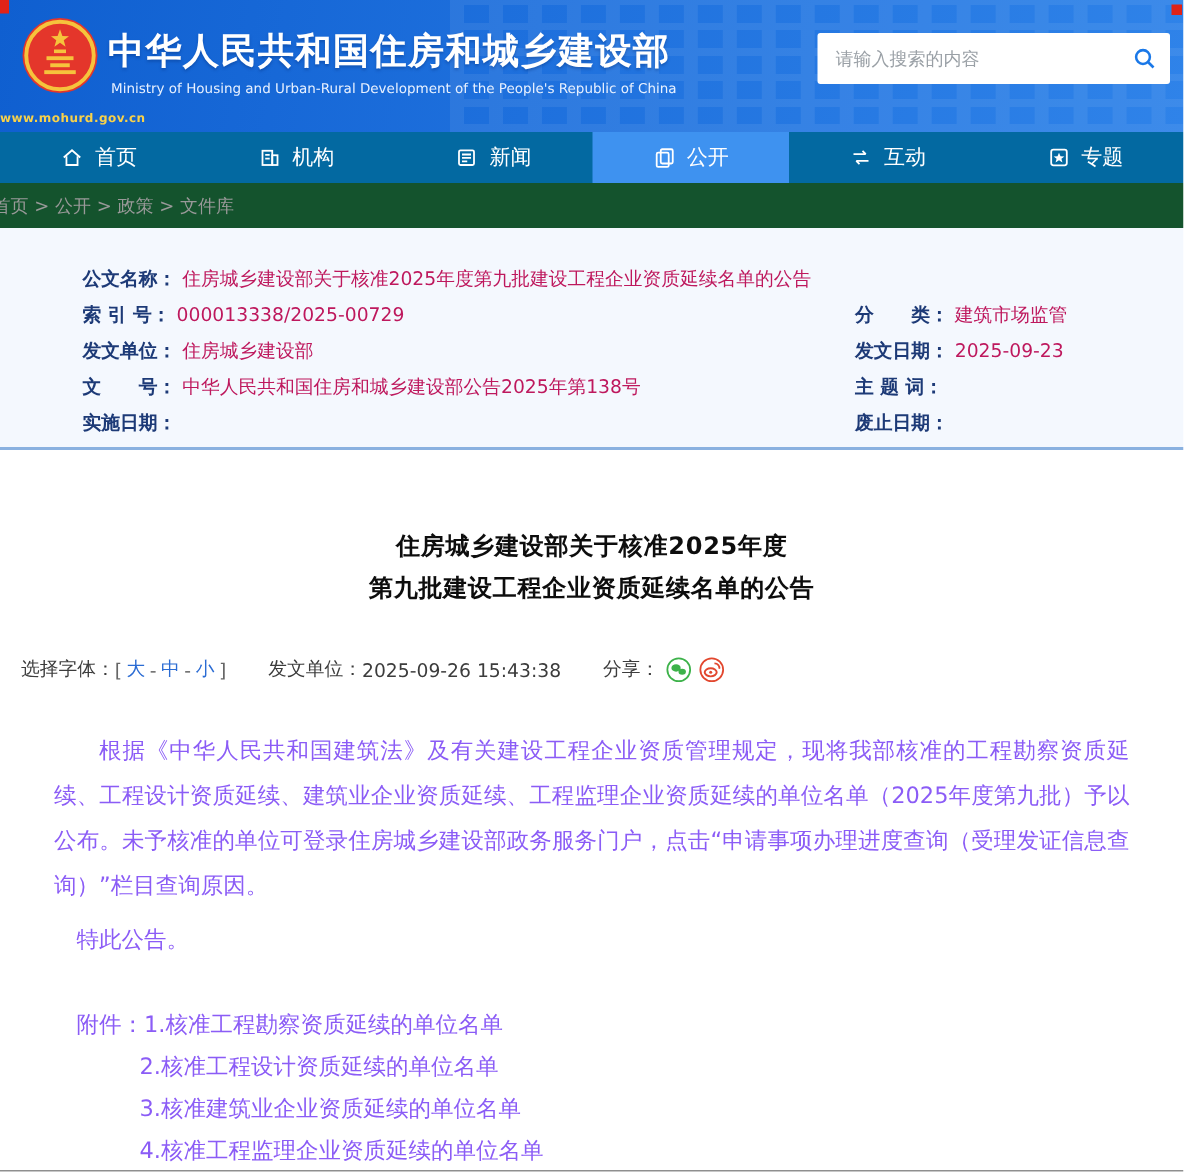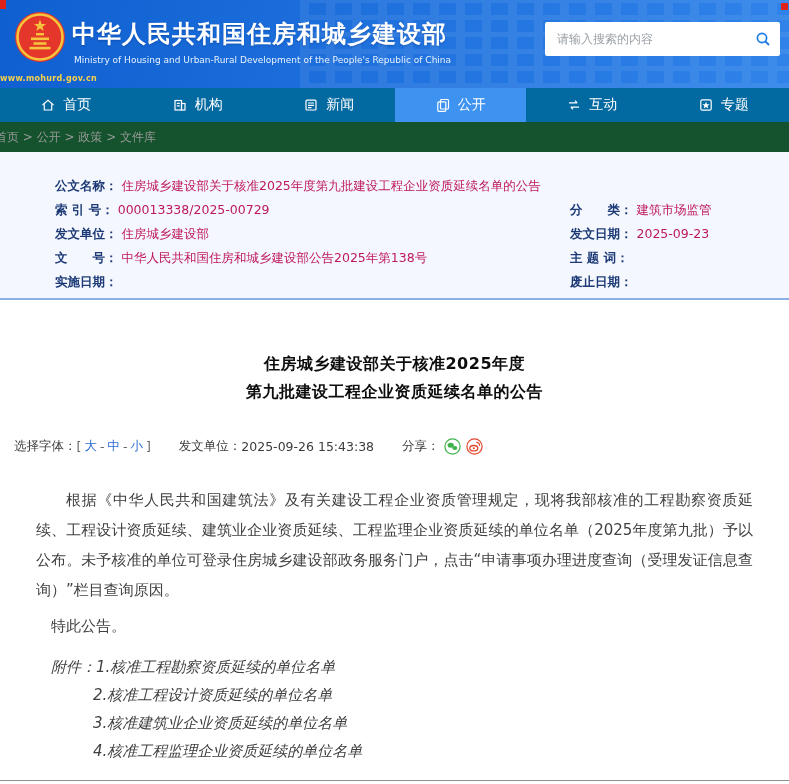--- a/index.html
+++ b/index.html
@@ -47,24 +47,24 @@
   .article { padding-top:50px; background:#fff; }
   .a-title { text-align:center; font-size:16px; font-weight:bold; color:#0d0d0d;
     line-height:28px; letter-spacing:.5px; }
   .toolbar { margin-top:32px; display:flex; justify-content:flex-start; align-items:center;
     font-size:12.5px; color:#3c3c3c; }
   .toolbar .grp { margin:0 14px; display:flex; align-items:center; }
   .link-blue { color:#2a6bd3; cursor:pointer; margin:0 3px; }
   .dim { color:#666; }
   .share-icons { display:flex; gap:5px; margin-left:4px; }
   .share-icons svg { cursor:pointer; }
-  .body-text { margin:30px 36px 0; font-size:15px; color:#404040; line-height:30px; }
+  .body-text { margin:30px 36px 0; font-size:15px; color:#8b5cf6; line-height:30px; }
   .p1 { text-indent:2em; text-align:justify; }
   .p2 { margin-top:6px; text-indent:1em; }
-  .attach { margin-top:12px;font-style:italic; }
+  .attach { margin-top:28px; }
   .attach-first { text-indent:1em; line-height:28px; }
   .attach-item { padding-left:57px; line-height:28px; cursor:pointer; }
   .bottom-line { position:absolute; left:0; right:0; top:780px; border-top:1px solid #8f8f8f; }
 </style>
 </head>
 <body>
 
 <div class="header">
   <div class="bldg"></div>
   <div class="corner-l"></div>

